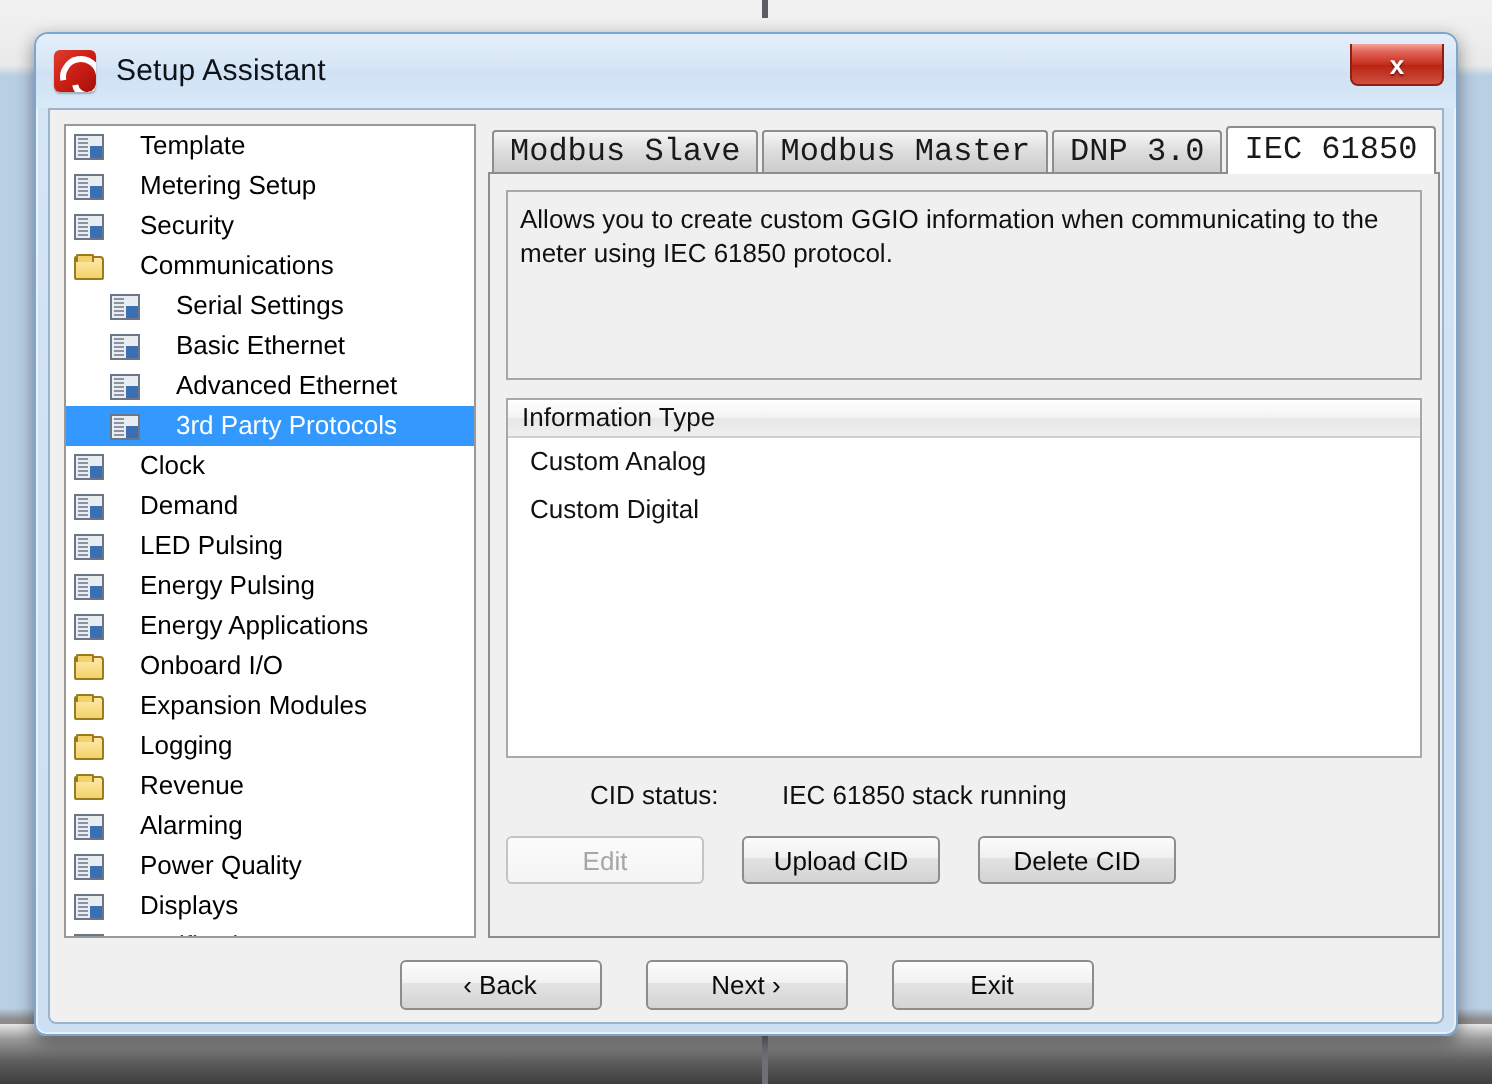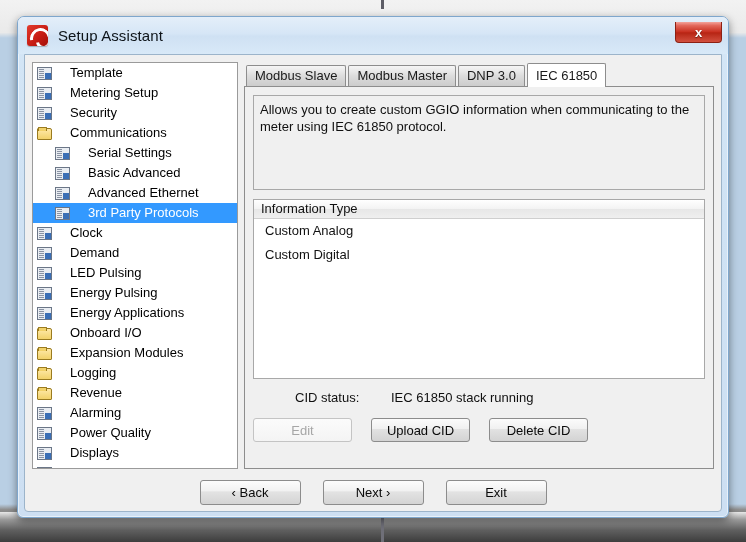--- a/index.html
+++ b/index.html
@@ -187,32 +187,33 @@
   }
   #tabstrip {
     display: flex;
     align-items: flex-end;
     height: 24px;
     padding-left: 2px;
     position: relative;
     z-index: 2;
   }
   .tab {
-    font-size: 13px;
+    font-size: 16px;
     color: #1a1a1a;
     padding: 0 8px;
     height: 21px;
     line-height: 20px;
     background: linear-gradient(to bottom, #f6f6f6 0%, #dcdcdc 50%, #cccccc 100%);
     border: 1px solid #8d8d8d;
     border-bottom: none;
     margin-right: 2px;
     white-space: nowrap;
     cursor: pointer;
     border-radius: 2px 2px 0 0;
+    font-family: Liberation Mono, monospace;
   }
   .tab.active {
     background: #ffffff;
     height: 24px;
     line-height: 23px;
     border-color: #8d8d8d;
     position: relative;
     z-index: 3;
     margin-bottom: -1px;
   }
@@ -351,21 +352,21 @@
           <div class="tree-item">
             <span class="tree-icon icon-folder"></span>
             <span class="tree-label">Communications</span>
           </div>
           <div class="tree-item level2">
             <span class="tree-icon icon-page"></span>
             <span class="tree-label">Serial Settings</span>
           </div>
           <div class="tree-item level2">
             <span class="tree-icon icon-page"></span>
-            <span class="tree-label">Basic Advanced</span>
+            <span class="tree-label">Basic Ethernet</span>
           </div>
           <div class="tree-item level2">
             <span class="tree-icon icon-page"></span>
             <span class="tree-label">Advanced Ethernet</span>
           </div>
           <div class="tree-item level2 selected">
             <span class="tree-icon icon-page"></span>
             <span class="tree-label">3rd Party Protocols</span>
           </div>
           <div class="tree-item">

